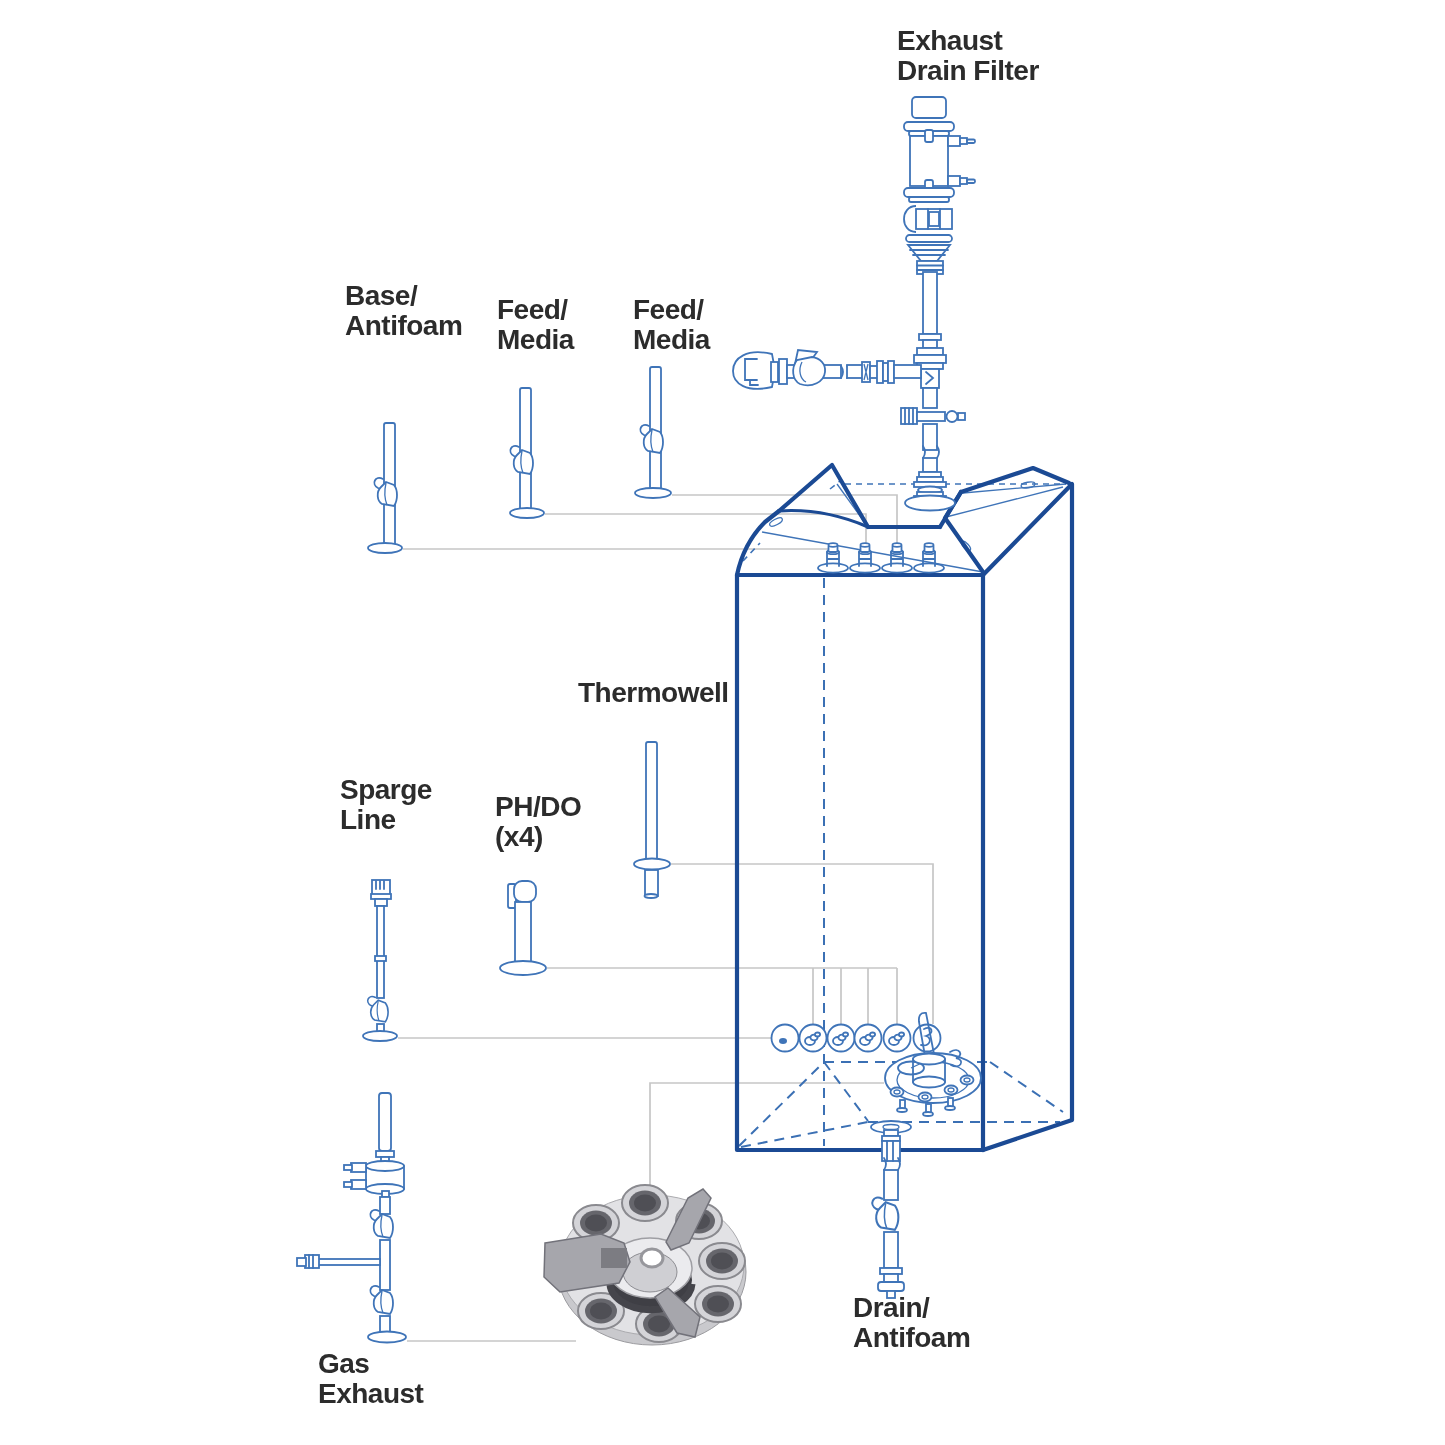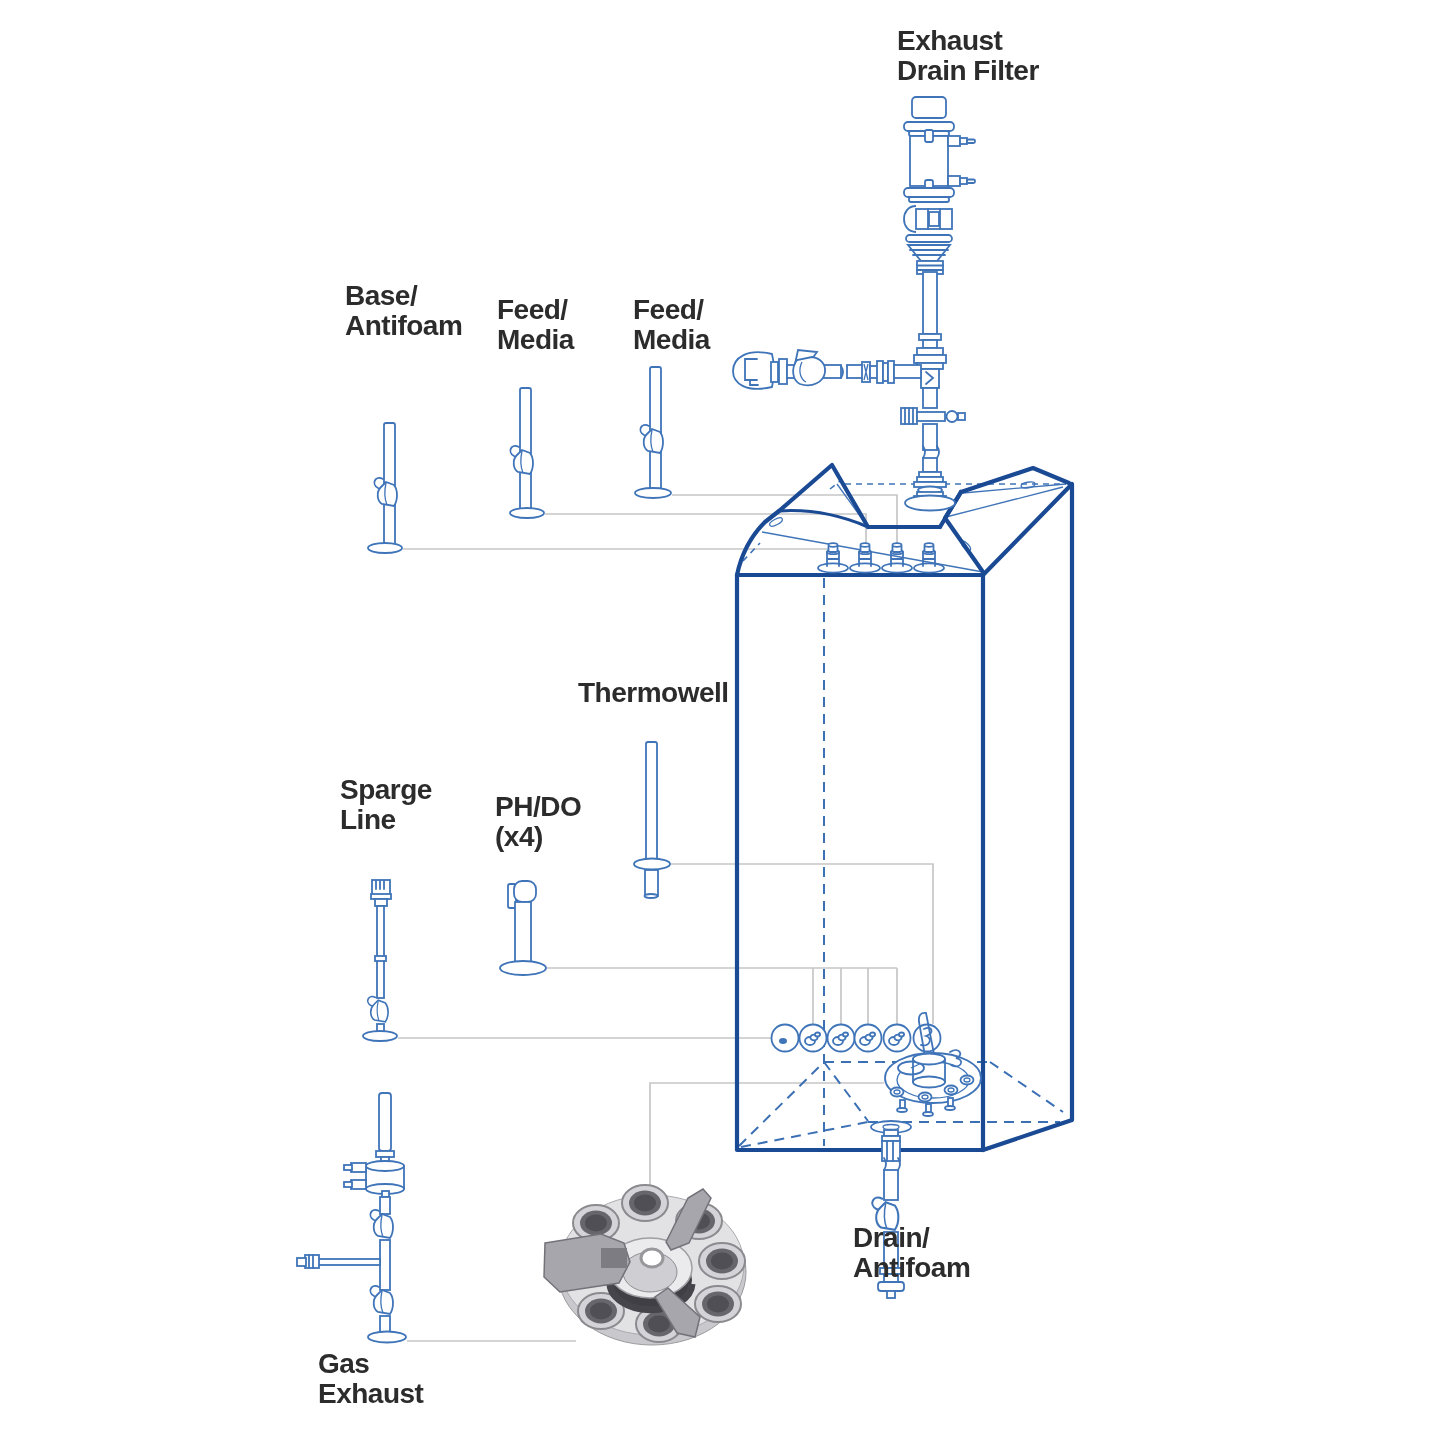--- a/index.html
+++ b/index.html
@@ -393,18 +393,18 @@
     <span>Line</span>
   </div>
   <div class="label" style="left:495px;top:792px">
     <span>PH/DO</span>
     <span>(x4)</span>
   </div>
   <div class="label" style="left:318px;top:1349px">
     <span>Gas</span>
     <span>Exhaust</span>
   </div>
-  <div class="label" style="left:853px;top:1223px">
+  <div class="label" style="left:853px;top:1293px">
     <span>Drain/</span>
     <span>Antifoam</span>
   </div>
 
 </div>
 
 </body></html>

